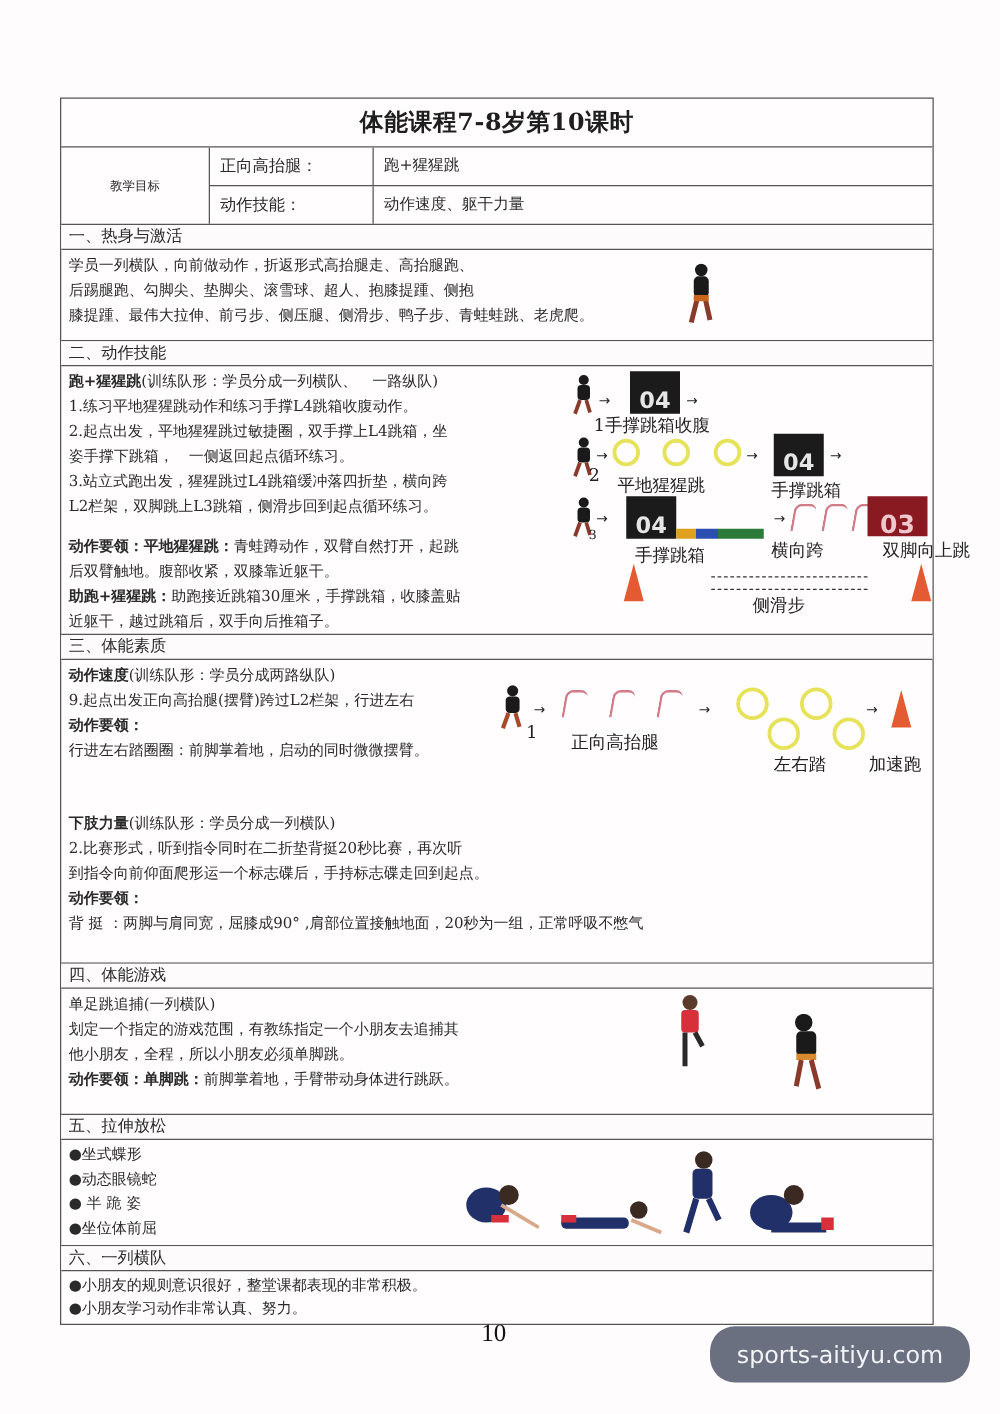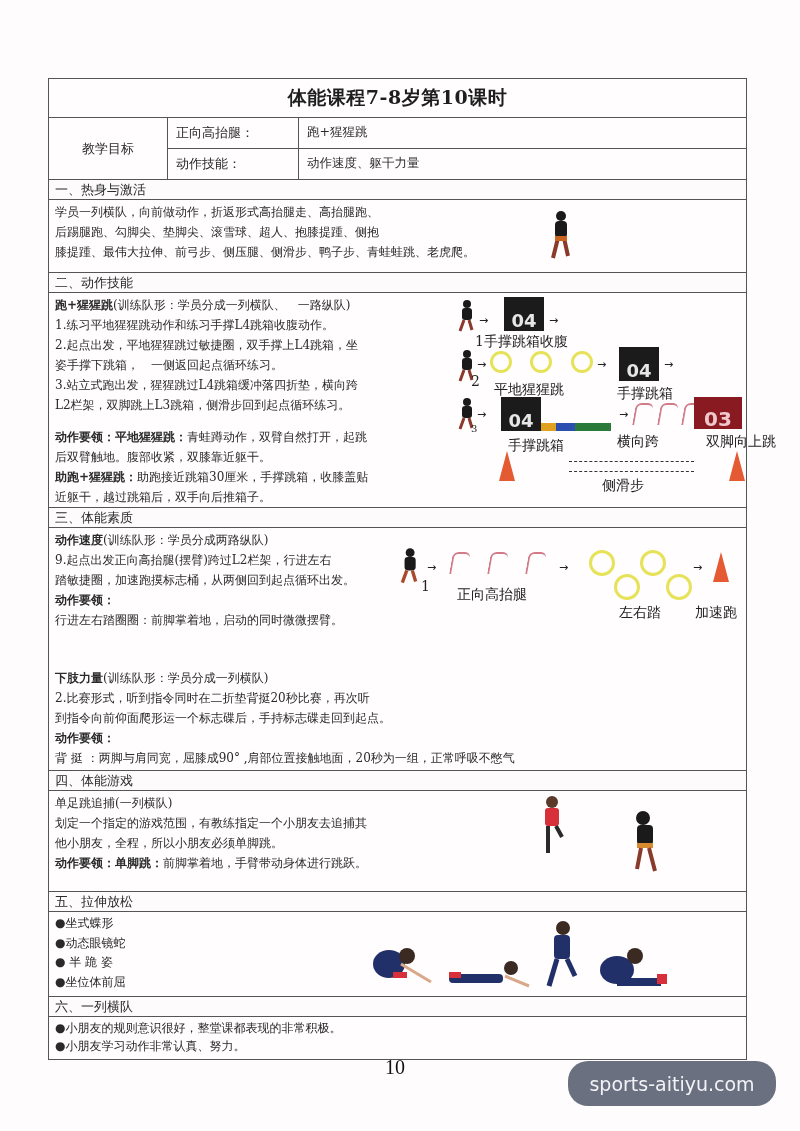--- a/index.html
+++ b/index.html
@@ -12,21 +12,21 @@
   .sheet {
     position: absolute; left: 48px; top: 78px; width: 697px;
     border: 1px solid #555;
     background: #fffdfe;
   }
   .row { border-bottom: 1px solid #555; position: relative; }
   .row:last-child { border-bottom: none; }
   .title-row { height: 38px; display: flex; align-items: center; justify-content: center; }
   .title { font-size: 19px; font-weight: bold; letter-spacing: 0.5px; color: #1e1e1e; }
   .goal { display: flex; height: 61px; }
-  .goal-left { width: 118px; border-right: 1px solid #555; display: flex; align-items: center; justify-content: center; font-size: 13px; }
+  .goal-left { width: 118px; border-right: 1px solid #555; display: flex; align-items: center; justify-content: center; font-size: 10px; }
   .goal-right { flex: 1; display: flex; flex-direction: column; }
   .goal-line { display: flex; flex: 1; }
   .goal-line + .goal-line { border-top: 1px solid #555; }
   .goal-key { width: 131px; border-right: 1px solid #555; font-size: 13px; padding: 6px 0 0 8px; box-sizing: border-box; }
   .goal-val { flex: 1; font-size: 12.5px; padding: 6px 0 0 8px; }
   .sec-head { height: 19px; font-size: 13px; padding-left: 6px; line-height: 19px; background: #fdfbfc; }
   .body { font-size: 12px; line-height: 20px; padding: 2px 6px; position: relative; }
   .b { font-weight: bold; }
   .fig { position: absolute; }
   .runner { width: 18px; height: 34px; }
@@ -142,21 +142,20 @@
       <div class="fig" style="left:520px;top:168px;width:125px;border-top:1.5px dashed #333;"></div>
       <div class="fig" style="left:520px;top:178px;width:125px;border-top:1.5px dashed #333;"></div>
       <span class="lbl" style="left:553px;top:182px;">侧滑步</span>
     </div>
   </div>
 
   <div class="row sec-head">三、体能素质</div>
   <div class="row body" style="height:238px;">
     <div><span class="b">动作速度</span><span>(训练队形：学员分成两路纵队)</span></div>
     <div>9.起点出发正向高抬腿(摆臂)跨过L2栏架，行进左右</div>
-    <div>踏敏捷圈，加速跑摸标志桶，从两侧回到起点循环出发。</div>
     <div class="b">动作要领：</div>
     <div>行进左右踏圈圈：前脚掌着地，启动的同时微微摆臂。</div>
     <div style="height:38px"></div>
     <div><span class="b">下肢力量</span><span>(训练队形：学员分成一列横队)</span></div>
     <div>2.比赛形式，听到指令同时在二折垫背挺20秒比赛，再次听</div>
     <div>到指令向前仰面爬形运一个标志碟后，手持标志碟走回到起点。</div>
     <div class="b">动作要领：</div>
     <div>背 挺 ：两脚与肩同宽，屈膝成90° ,肩部位置接触地面，20秒为一组，正常呼吸不憋气</div>
 
     <div>

